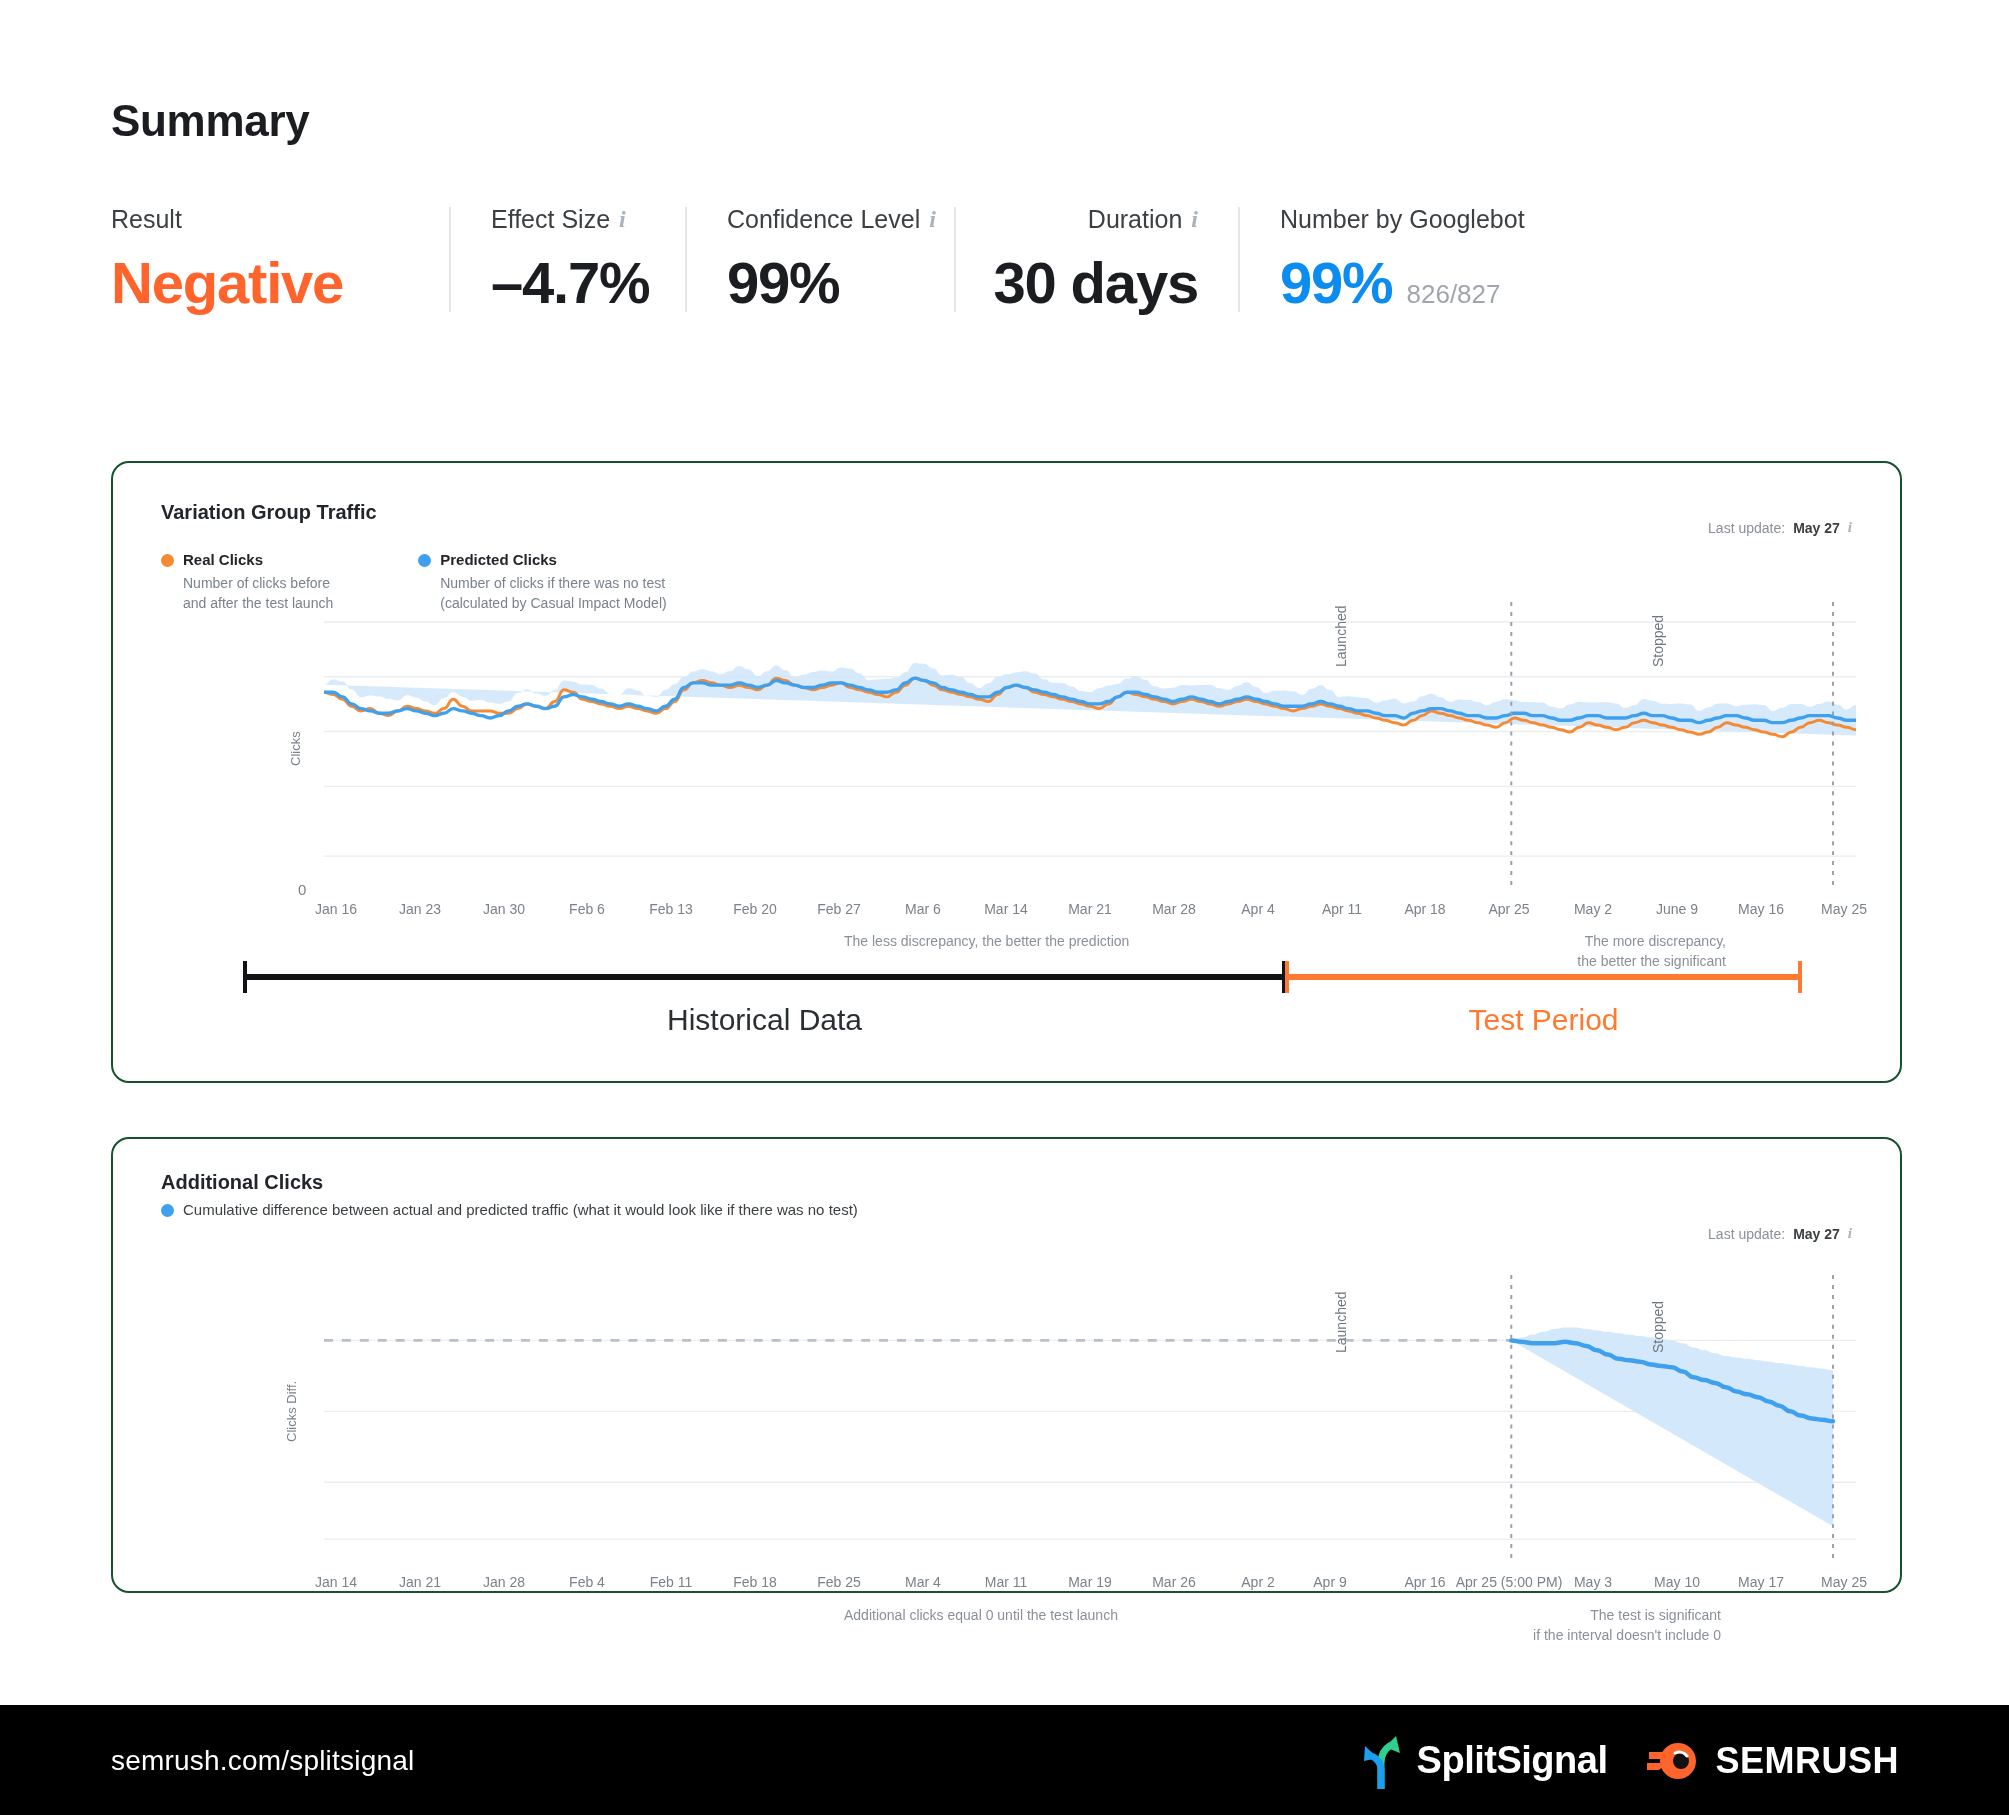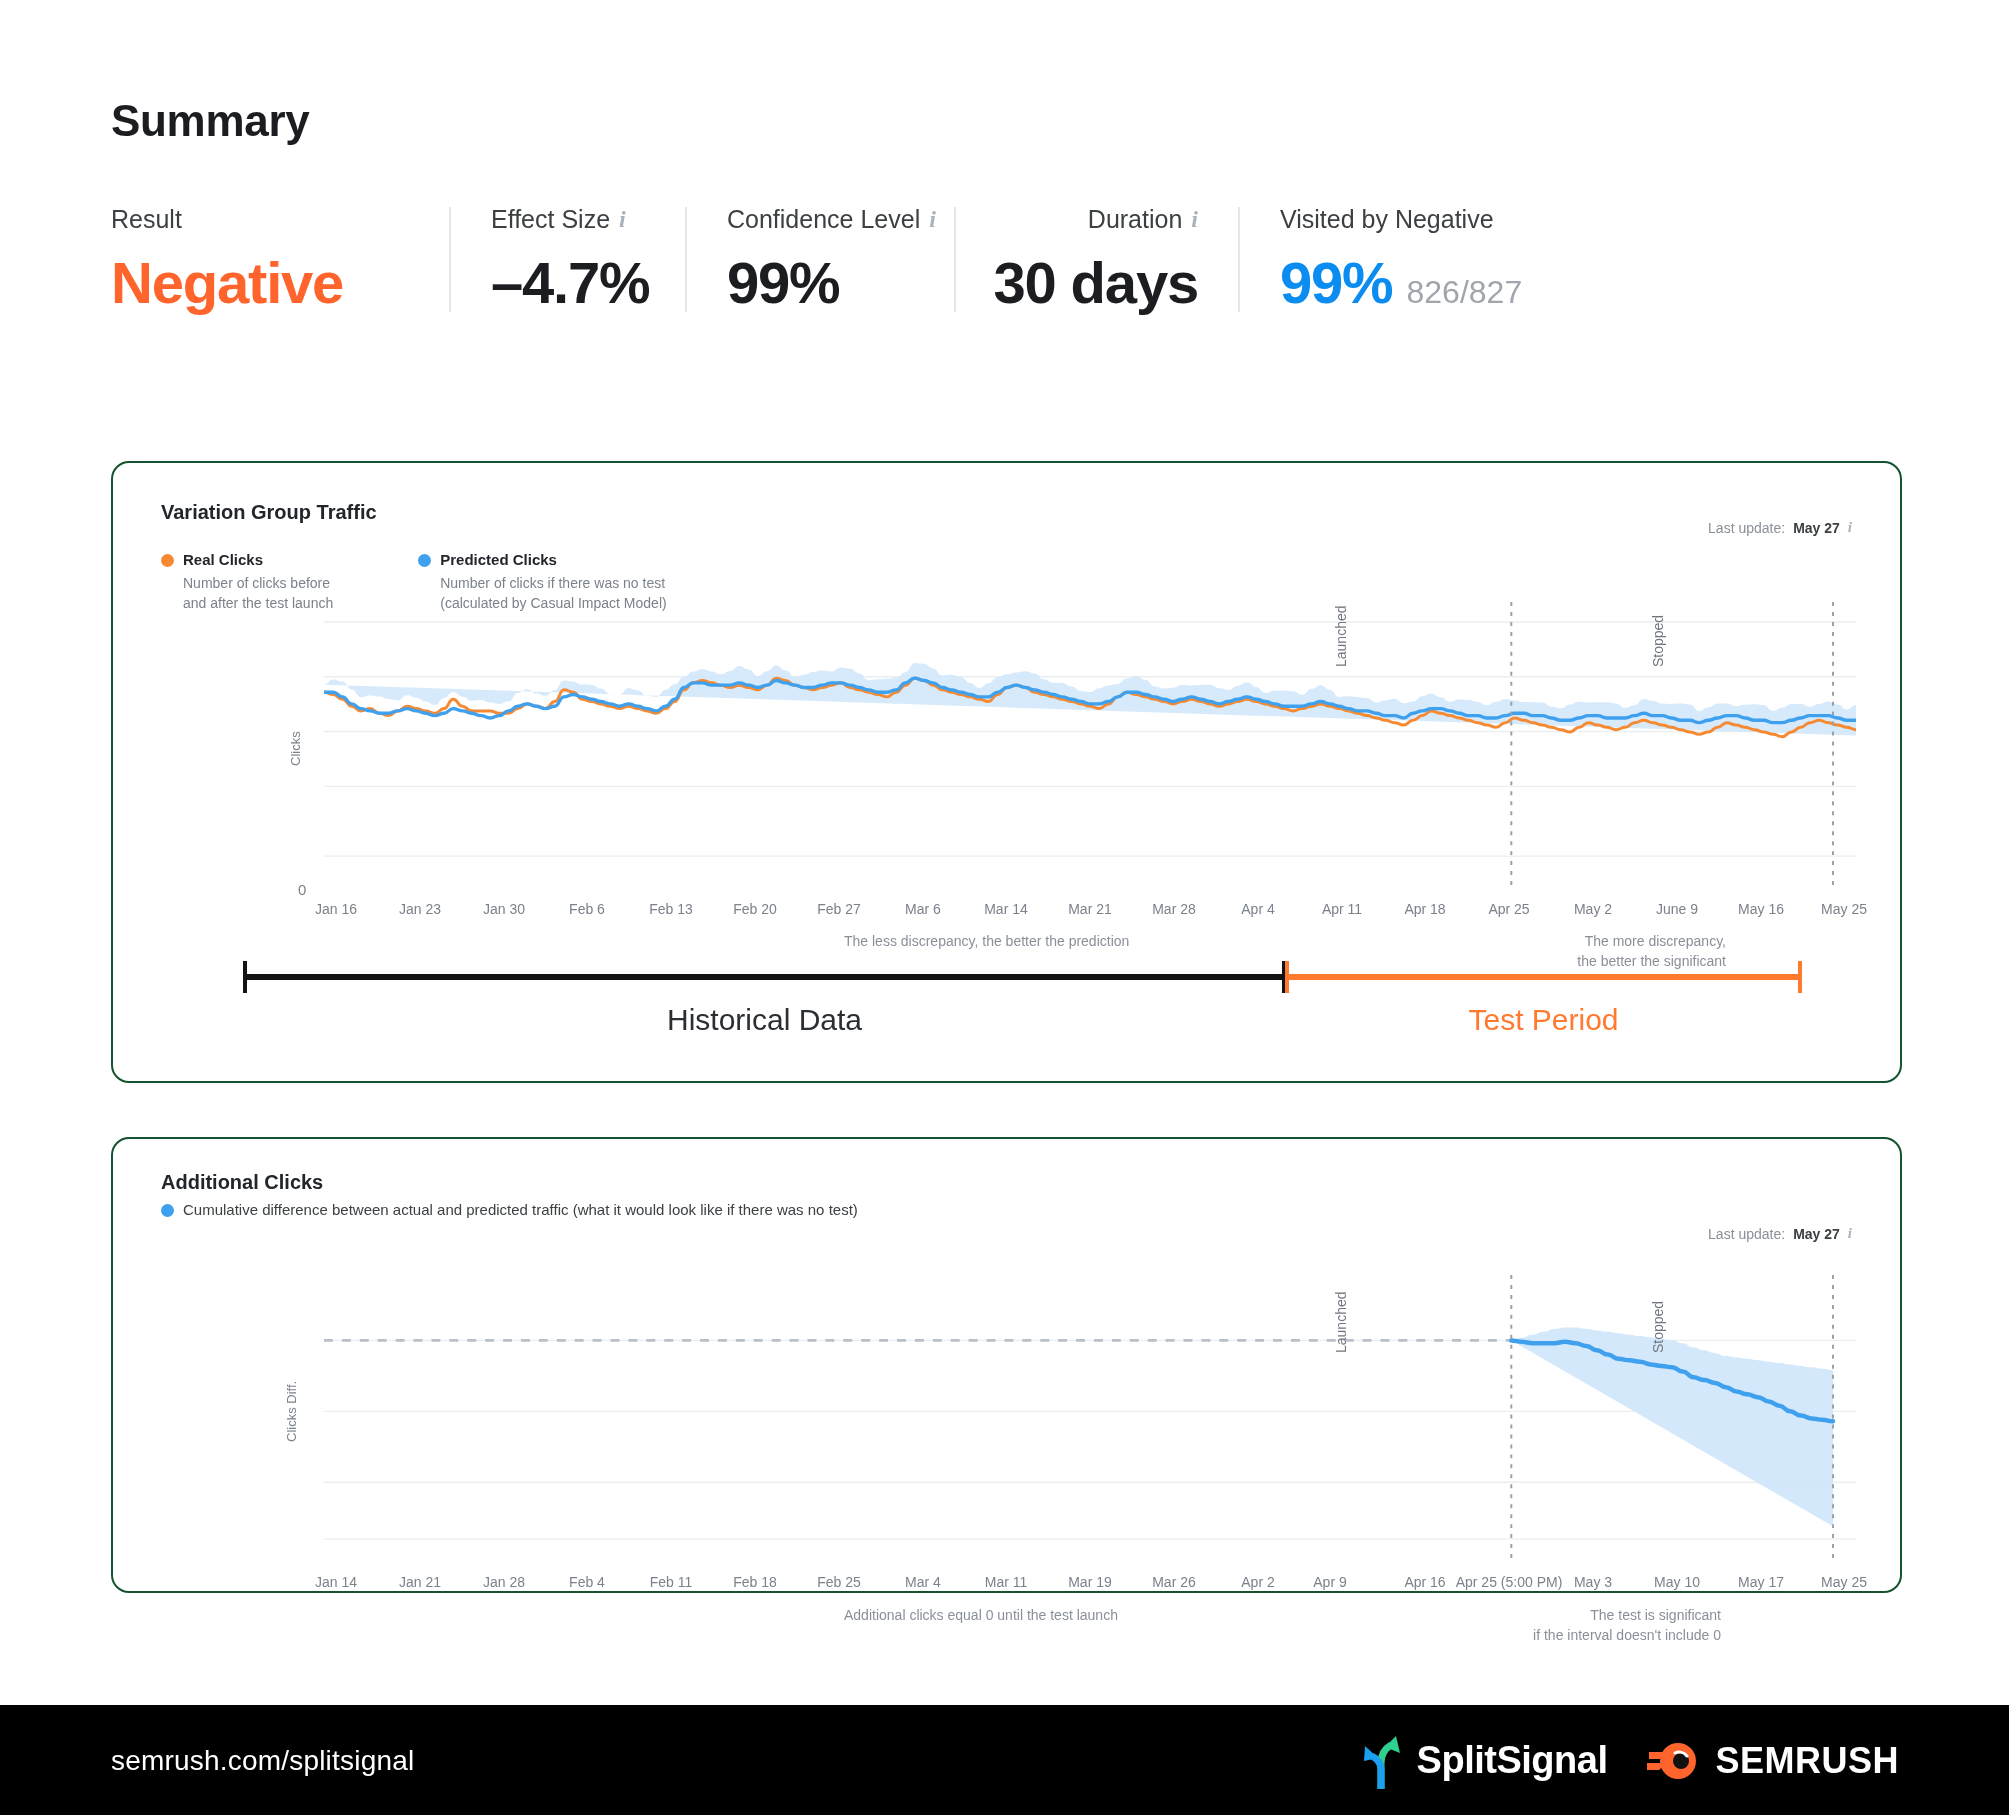--- a/index.html
+++ b/index.html
@@ -33,21 +33,21 @@
     font-family: "Liberation Serif", serif;
     font-size: 24px; color: #a9b3bd; line-height: 1; transform: translateY(-1px);
   }
   .stat-value {
     margin-top: 22px; font-size: 58px; font-weight: 700; letter-spacing: -1.2px;
     line-height: 1; white-space: nowrap; color: #1b1d21;
   }
   .stat-value.orange { color: #ff642d; }
   .stat-value.blue   { color: #0b8cf0; }
   .stat-sub {
-    font-size: 32px; font-weight: 400; color: #a0a6ad; letter-spacing: 0;
+    font-size: 26px; font-weight: 400; color: #a0a6ad; letter-spacing: 0;
     margin-left: 14px;
   }
   .w-result     { width: 338px; }
   .w-effect     { width: 236px; }
   .w-confidence { width: 269px; }
   .w-duration   { width: 284px; align-items: flex-end; }
   .w-googlebot  { padding-right: 0; }
 
   
   .card {
@@ -197,21 +197,21 @@
     <div class="stat w-duration">
       <div class="stat-label">
         <span>Duration</span>
         <span class="info-icon">i</span>
       </div>
       <div class="stat-value">30 days</div>
     </div>
 
     <div class="stat w-googlebot">
       <div class="stat-label">
-        <span>Visited by Negative</span>
+        <span>Number by Googlebot</span>
       </div>
       <div class="stat-value blue">
         <span>99%</span><span class="stat-sub">826/827</span>
       </div>
     </div>
 
   </div>
 
   <div class="card" id="card-traffic">
 

